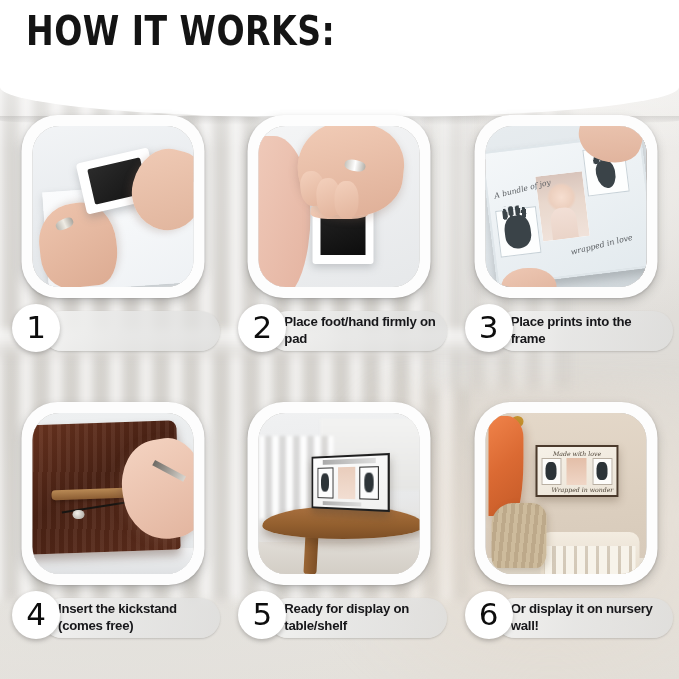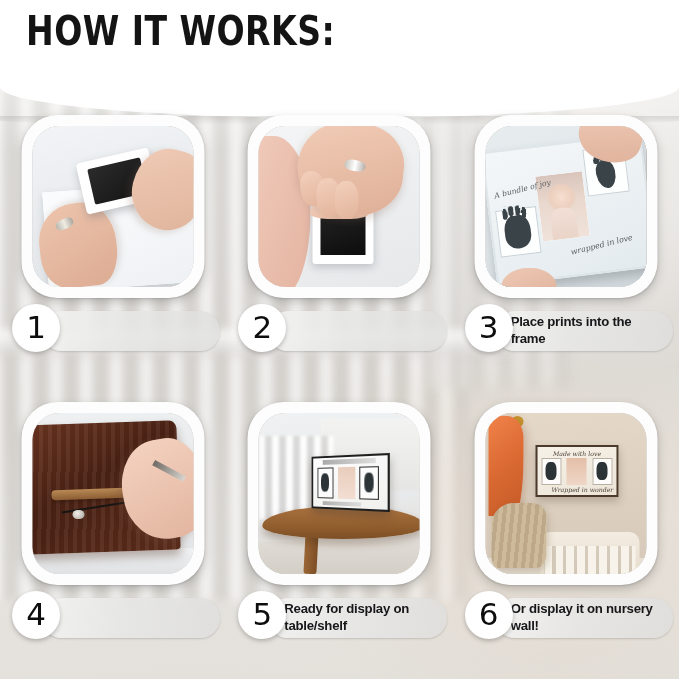--- a/index.html
+++ b/index.html
@@ -533,20 +533,21 @@
             <div class="finger f3"></div>
             <div class="ring2"></div>
           </div>
         </div>
       </div>
       <div class="caption">
         <div class="pill"></div>
         <div class="num-circle">
           <span class="num-text">2</span>
         </div>
+        <div class="pill-text">Place foot/hand firmly on pad</div>
       </div>
     </div>
 
     <div class="step">
       <div class="tile">
         <div class="tile-inner">
           <div class="photo p3">
             <div class="wood"></div>
             <div class="board">
               <div class="slot s-hand">
@@ -587,20 +588,21 @@
             <div class="hand4"></div>
             <div class="tool"></div>
           </div>
         </div>
       </div>
       <div class="caption">
         <div class="pill"></div>
         <div class="num-circle">
           <span class="num-text">4</span>
         </div>
+        <div class="pill-text">Insert the kickstand (comes free)</div>
       </div>
     </div>
 
     <div class="step">
       <div class="tile">
         <div class="tile-inner">
           <div class="photo p5">
             <div class="wallpanel"></div>
             <div class="roomslats"></div>
             <div class="floor"></div>

